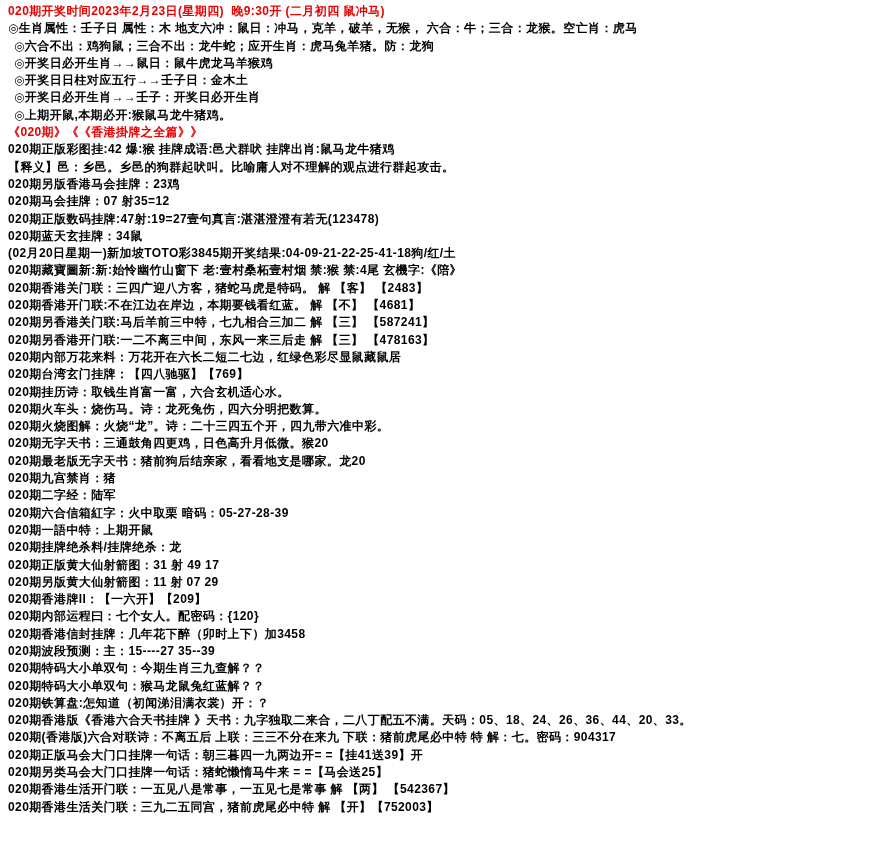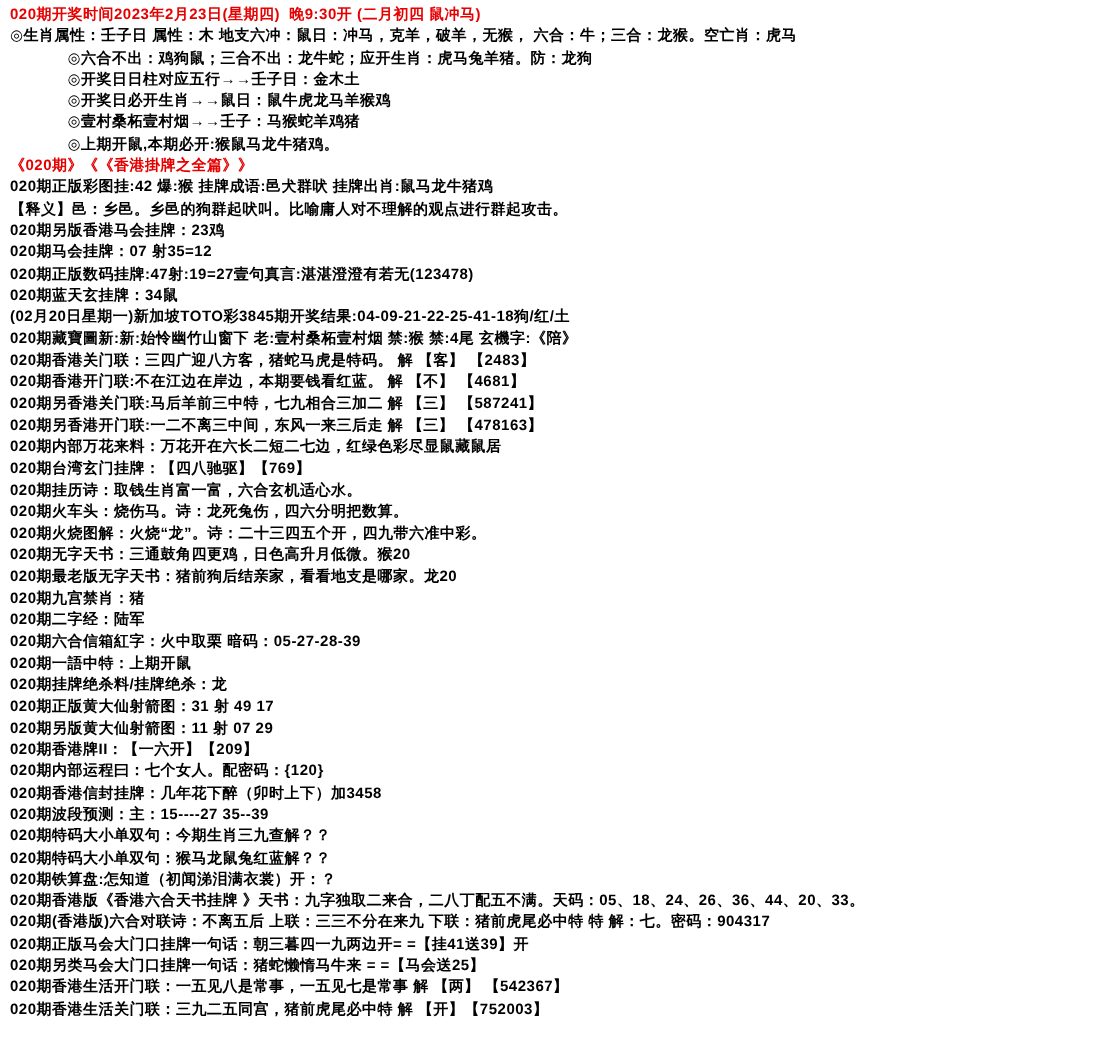--- a/index.html
+++ b/index.html
@@ -23,34 +23,33 @@
     font-weight: bold;
     color: #000000;
     white-space: pre;
     letter-spacing: 0.4px;
   }
   .line.red {
     color: #e60000;
   }
   .line.indent {
     padding-left: 6px;
-    margin-left: 40px;
   }
 </style>
 </head>
 <body>
 
 <div class="page">
   <div id="lines-container">
       <div class="line red">020期开奖时间2023年2月23日(星期四)  晚9:30开 (二月初四 鼠冲马)</div>
       <div class="line">◎生肖属性：壬子日 属性：木 地支六冲：鼠日：冲马，克羊，破羊，无猴， 六合：牛；三合：龙猴。空亡肖：虎马</div>
       <div class="line indent">◎六合不出：鸡狗鼠；三合不出：龙牛蛇；应开生肖：虎马兔羊猪。防：龙狗</div>
+      <div class="line indent">◎开奖日必开生肖→→鼠日：鼠牛虎龙马羊猴鸡</div>
       <div class="line indent">◎开奖日日柱对应五行→→壬子日：金木土</div>
-      <div class="line indent">◎开奖日必开生肖→→鼠日：鼠牛虎龙马羊猴鸡</div>
-      <div class="line indent">◎壹村桑柘壹村烟→→壬子：马猴蛇羊鸡猪</div>
+      <div class="line indent">◎开奖日必开生肖→→壬子：开奖日必开生肖</div>
       <div class="line indent">◎上期开鼠,本期必开:猴鼠马龙牛猪鸡。</div>
       <div class="line red">《020期》《《香港掛牌之全篇》》</div>
       <div class="line">020期正版彩图挂:42 爆:猴 挂牌成语:邑犬群吠 挂牌出肖:鼠马龙牛猪鸡</div>
       <div class="line">【释义】邑：乡邑。乡邑的狗群起吠叫。比喻庸人对不理解的观点进行群起攻击。</div>
       <div class="line">020期另版香港马会挂牌：23鸡</div>
       <div class="line">020期马会挂牌：07 射35=12</div>
       <div class="line">020期正版数码挂牌:47射:19=27壹句真言:湛湛澄澄有若无(123478)</div>
       <div class="line">020期蓝天玄挂牌：34鼠</div>
       <div class="line">(02月20日星期一)新加坡TOTO彩3845期开奖结果:04-09-21-22-25-41-18狗/红/土</div>
       <div class="line">020期藏寶圖新:新:始怜幽竹山窗下 老:壹村桑柘壹村烟 禁:猴 禁:4尾 玄機字:《陪》</div>

